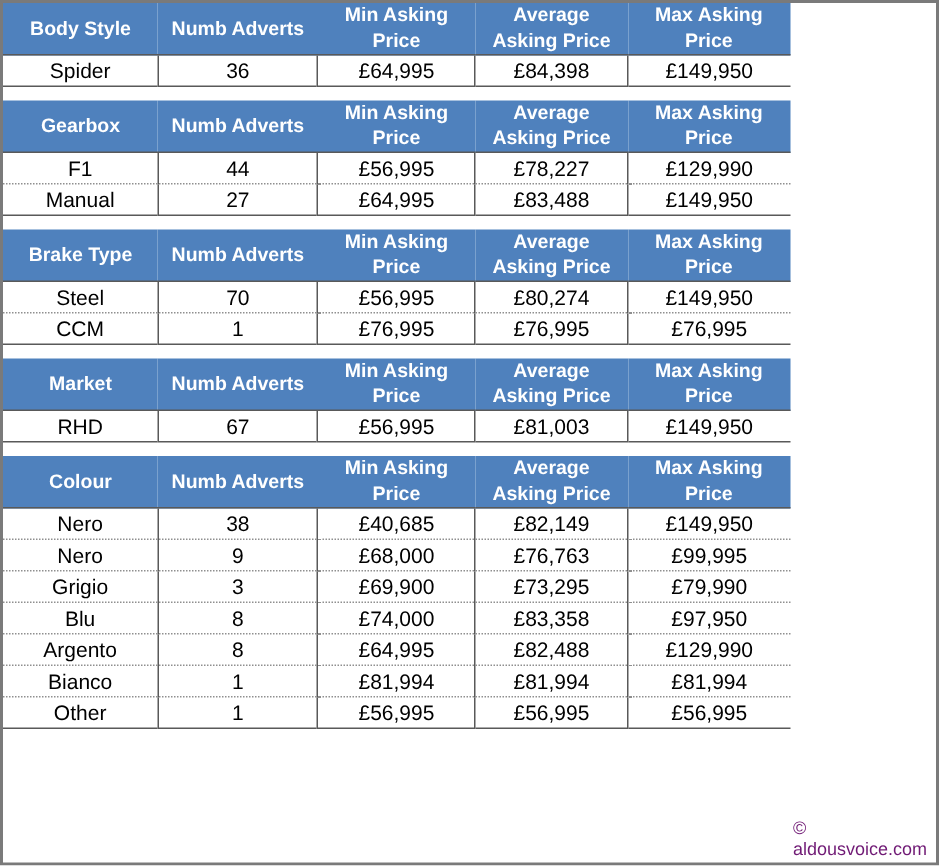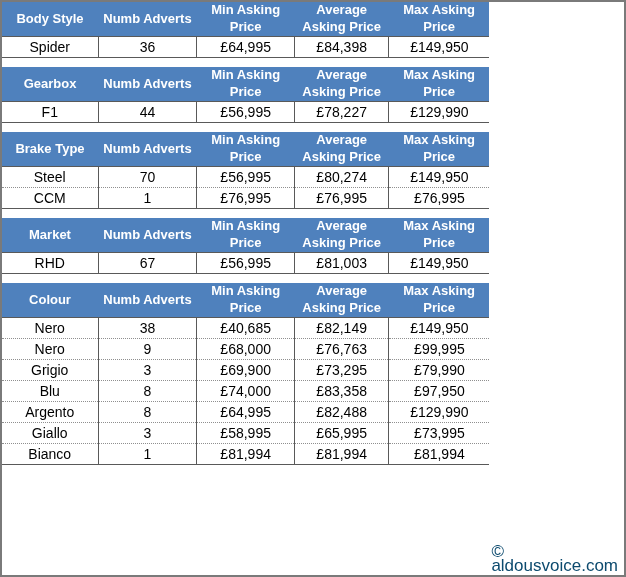--- a/index.html
+++ b/index.html
@@ -52,22 +52,22 @@
     padding: 0 2px;
     border-left: 1px solid #595959;
     border-top: 1px dotted #8f8f8f;
     white-space: nowrap;
     overflow: hidden;
   }
   table.stat-table td:first-child { border-left: none; }
   table.stat-table tbody tr:first-child td { border-top: none; }
   .footer {
     margin-top: auto;
-    font-size: 17px;
-    color: #0c4a6e;
+    font-size: 12px;
+    color: #701a75;
     padding: 4px 6px 2px 2px;
     line-height: 14px;
   }
 </style>
 </head>
 <body>
 
 <div class="page">
   <div>
   <table class="stat-table">
@@ -115,20 +115,27 @@
             <th>Max Asking Price</th>
           </tr>
     </thead>
     <tbody>
           <tr>
             <td>F1</td>
             <td>44</td>
             <td>£56,995</td>
             <td>£78,227</td>
             <td>£129,990</td>
+          </tr>
+          <tr>
+            <td>Manual</td>
+            <td>27</td>
+            <td>£64,995</td>
+            <td>£83,488</td>
+            <td>£149,950</td>
           </tr>
         </tbody>
   </table>
 
   <table class="stat-table">
     <colgroup>
       <col class="c1">
           <col class="c2">
           <col class="c3">
           <col class="c4">
@@ -236,30 +243,30 @@
             <td>£97,950</td>
           </tr>
           <tr>
             <td>Argento</td>
             <td>8</td>
             <td>£64,995</td>
             <td>£82,488</td>
             <td>£129,990</td>
           </tr>
           <tr>
-            <td>Giallo</td>
-            <td>3</td>
-            <td>£58,995</td>
-            <td>£65,995</td>
-            <td>£73,995</td>
-          </tr>
-          <tr>
             <td>Bianco</td>
             <td>1</td>
             <td>£81,994</td>
             <td>£81,994</td>
             <td>£81,994</td>
           </tr>
+          <tr>
+            <td>Other</td>
+            <td>1</td>
+            <td>£56,995</td>
+            <td>£56,995</td>
+            <td>£56,995</td>
+          </tr>
         </tbody>
   </table>
 </div>
   <div class="footer">© aldousvoice.com</div>
 </div>
 
 </body></html>

